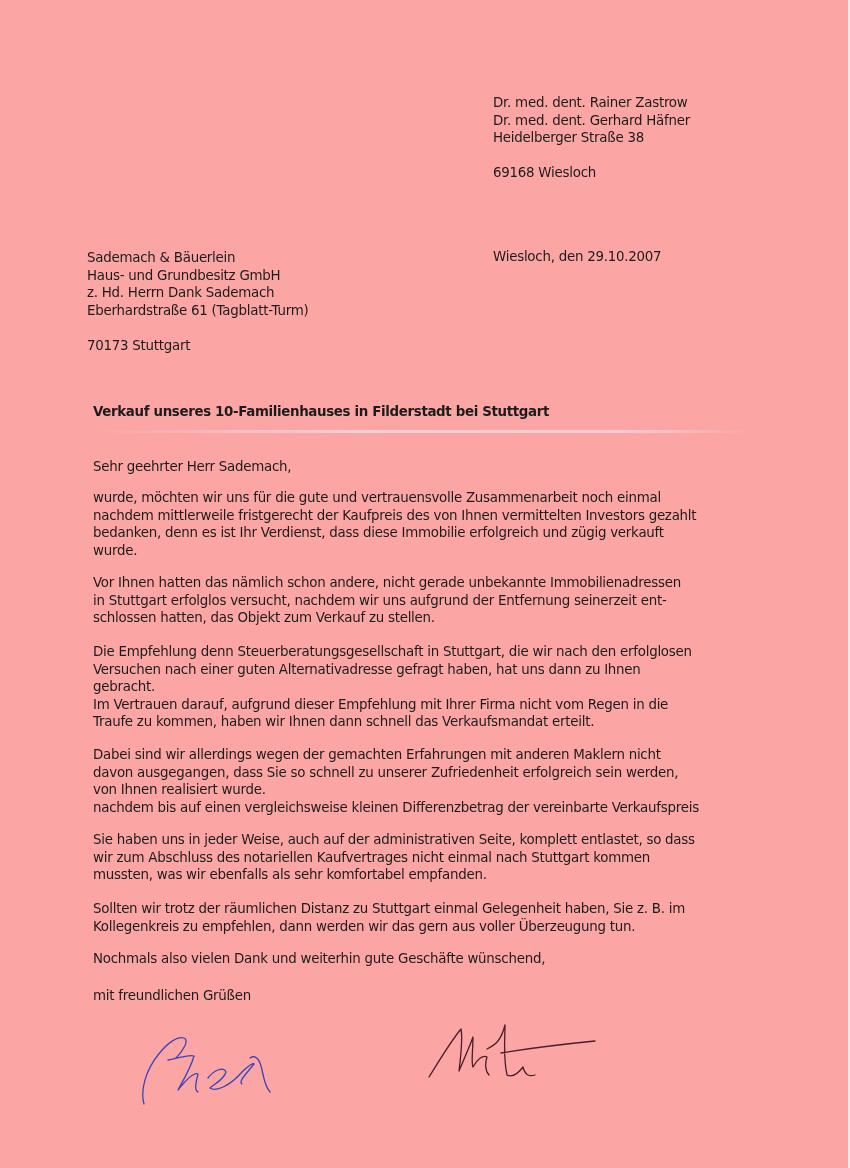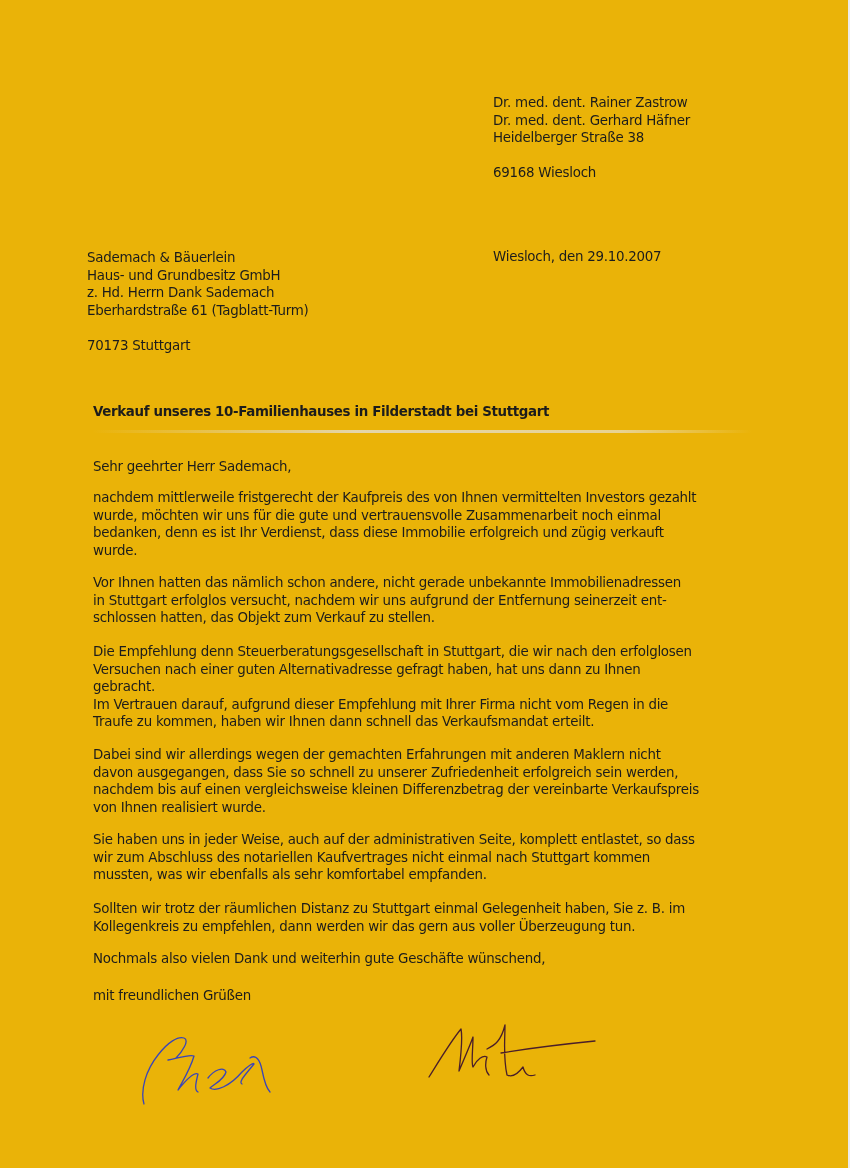--- a/index.html
+++ b/index.html
@@ -1,21 +1,21 @@
 <!DOCTYPE html>
 <html><head>
   <meta charset="utf-8">
   <style>
     html, body { margin: 0; padding: 0; background: #ffffff; }
     body {
       width: 850px; height: 1168px; position: relative; overflow: hidden;
       font-family: "DejaVu Sans", sans-serif; color: #1c1c1c;
       font-size: 13.4px; letter-spacing: -0.25px;
     }
-    .page { position: absolute; inset: 0; background: #eab308; }
+    .page { position: absolute; inset: 0; background: #fca5a5; }
     .edge-right { position: absolute; right: 0; top: 0; width: 2px; height: 100%; background: #ececec; }
     .block { position: absolute; line-height: 17.6px; }
     .line { display: block; white-space: pre; }
     .sender { left: 493px; top: 94px; }
     .sender .gap { height: 17.6px; display: block; }
     .recipient { left: 87px; top: 249px; }
     .recipient .gap { height: 17.6px; display: block; }
     .date { left: 493px; top: 248px; }
     .subject { left: 93px; top: 403px; font-weight: bold; letter-spacing: -0.35px; }
     .scan-streak { position: absolute; left: 92px; top: 430px; width: 660px; height: 3px;
@@ -64,22 +64,22 @@
   <div class="block subject">
     <span class="line">Verkauf unseres 10-Familienhauses in Filderstadt bei Stuttgart</span>
   </div>
   <div class="scan-streak"></div>
 
   <div class="block salutation">
     <span class="line">Sehr geehrter Herr Sademach,</span>
   </div>
 
   <div class="block para p1">
+    <span class="line">wurde, möchten wir uns für die gute und vertrauensvolle Zusammenarbeit noch einmal</span>
     <span class="line">nachdem mittlerweile fristgerecht der Kaufpreis des von Ihnen vermittelten Investors gezahlt</span>
-    <span class="line">wurde, möchten wir uns für die gute und vertrauensvolle Zusammenarbeit noch einmal</span>
     <span class="line">bedanken, denn es ist Ihr Verdienst, dass diese Immobilie erfolgreich und zügig verkauft</span>
     <span class="line">wurde.</span>
   </div>
 
   <div class="block para p2">
     <span class="line">Vor Ihnen hatten das nämlich schon andere, nicht gerade unbekannte Immobilienadressen</span>
     <span class="line">in Stuttgart erfolglos versucht, nachdem wir uns aufgrund der Entfernung seinerzeit ent-</span>
     <span class="line">schlossen hatten, das Objekt zum Verkauf zu stellen.</span>
   </div>
 
@@ -87,22 +87,22 @@
     <span class="line">Die Empfehlung denn Steuerberatungsgesellschaft in Stuttgart, die wir nach den erfolglosen</span>
     <span class="line">Versuchen nach einer guten Alternativadresse gefragt haben, hat uns dann zu Ihnen</span>
     <span class="line">gebracht.</span>
     <span class="line">Im Vertrauen darauf, aufgrund dieser Empfehlung mit Ihrer Firma nicht vom Regen in die</span>
     <span class="line">Traufe zu kommen, haben wir Ihnen dann schnell das Verkaufsmandat erteilt.</span>
   </div>
 
   <div class="block para p4">
     <span class="line">Dabei sind wir allerdings wegen der gemachten Erfahrungen mit anderen Maklern nicht</span>
     <span class="line">davon ausgegangen, dass Sie so schnell zu unserer Zufriedenheit erfolgreich sein werden,</span>
+    <span class="line">von Ihnen realisiert wurde.</span>
     <span class="line">nachdem bis auf einen vergleichsweise kleinen Differenzbetrag der vereinbarte Verkaufspreis</span>
-    <span class="line">von Ihnen realisiert wurde.</span>
   </div>
 
   <div class="block para p5">
     <span class="line">Sie haben uns in jeder Weise, auch auf der administrativen Seite, komplett entlastet, so dass</span>
     <span class="line">wir zum Abschluss des notariellen Kaufvertrages nicht einmal nach Stuttgart kommen</span>
     <span class="line">mussten, was wir ebenfalls als sehr komfortabel empfanden.</span>
   </div>
 
   <div class="block para p6">
     <span class="line">Sollten wir trotz der räumlichen Distanz zu Stuttgart einmal Gelegenheit haben, Sie z. B. im</span>

